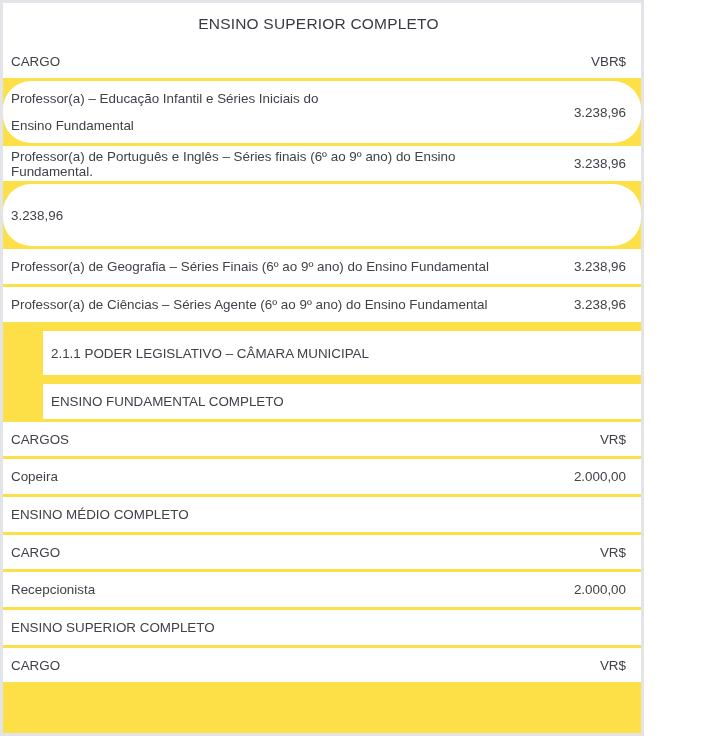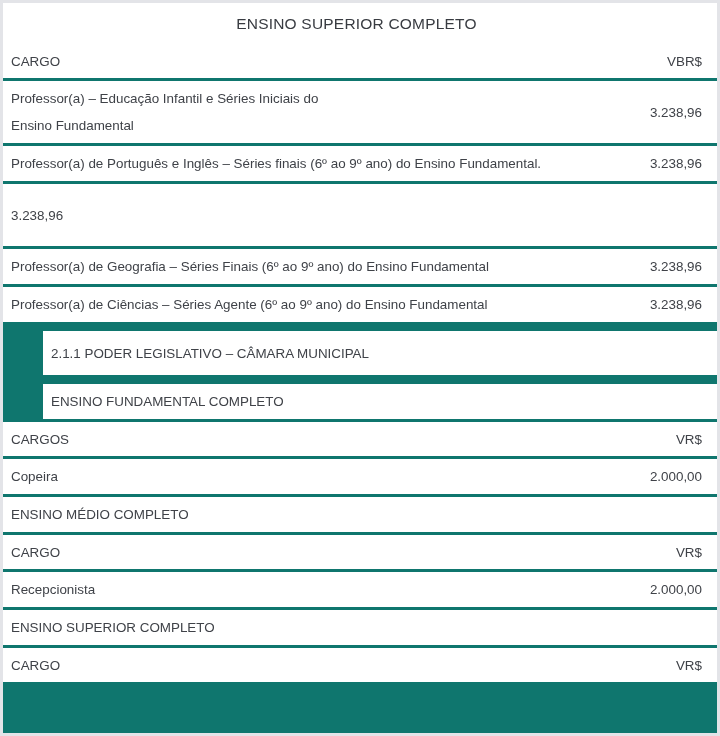--- a/index.html
+++ b/index.html
@@ -1,21 +1,21 @@
 <!DOCTYPE html>
 <html lang="pt"><head>
 <meta charset="utf-8">
 <style>
   html, body { margin: 0; padding: 0; background: #ffffff; }
   .page {
-    width: 720px;
+    width: 644px;
     min-height: 736px;
     box-sizing: border-box;
     border: 3px solid #e3e4e8;
-    background: #0f766e; 
+    background: #fde047; 
     font-family: "Liberation Sans", "DejaVu Sans", sans-serif;
     color: #3f4248;
     font-size: 13.4px;
   }
   .row {
     background: #ffffff;
     display: flex;
     align-items: center;
     justify-content: space-between;
     padding: 0 15px 0 8px;
@@ -23,21 +23,21 @@
     box-sizing: border-box;
   }
   .row.no-gap   { margin-top: 0; }
   .row.gap-lg   { margin-top: 9px; margin-left: 40px; }
 
   .title-row    { min-height: 41px; justify-content: center; }
   .title        { font-size: 15.5px; color: #383b41; letter-spacing: 0.2px; }
 
   .header-row   { min-height: 34px; }
   .single-row   { min-height: 35px; gap: 48px; }
-  .multi-row    { min-height: 62px; }
+  .multi-row    { min-height: 62px; border-radius: 28px; }
   .heading-row  { min-height: 44px; }
   .subhead-row  { min-height: 35px; }
 
   .cargo-cell   { flex: 1 1 auto; padding-right: 24px; }
   .cargo-cell .line { line-height: 27px; }
   .value-cell   { flex: 0 0 auto; white-space: nowrap; text-align: right; }
 </style>
 </head>
 <body>
 

